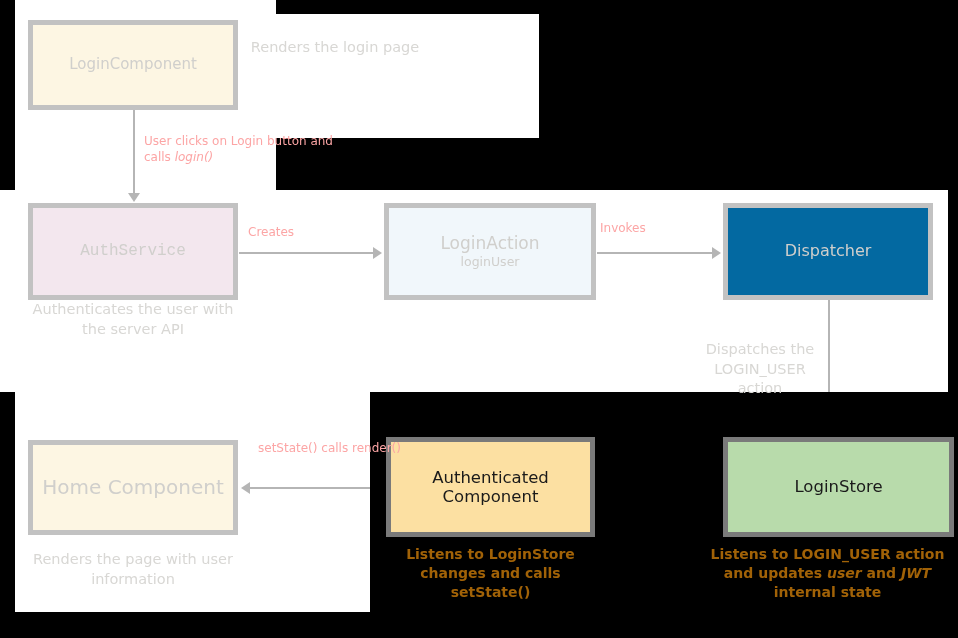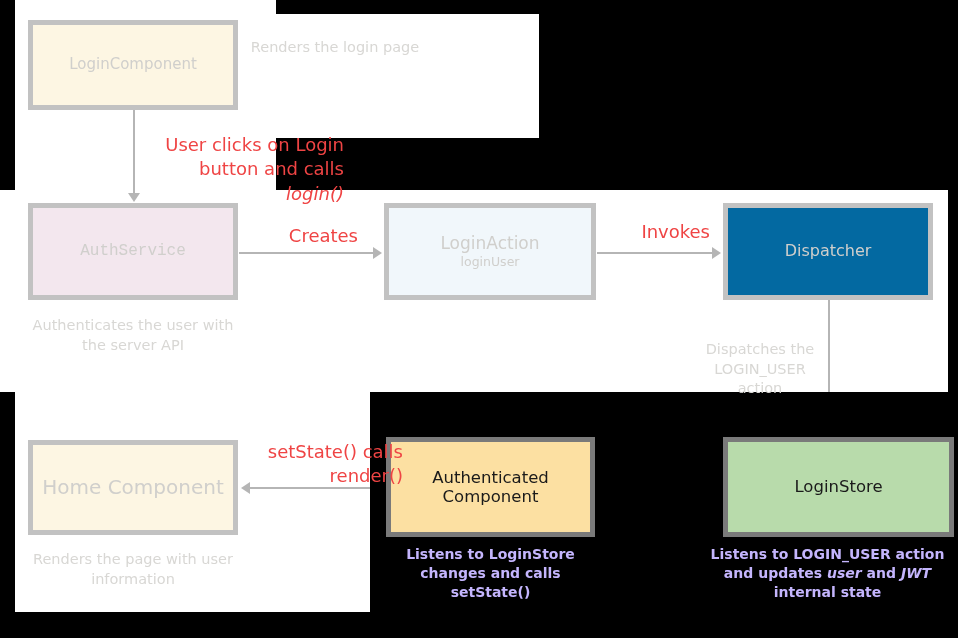--- a/index.html
+++ b/index.html
@@ -92,35 +92,35 @@
   }
 
   
   .caption {
     position: absolute;
     text-align: center;
     line-height: 1.35;
     font-size: 14.5px;
   }
   .caption.faded-cap { color: #d8d7d4; }
-  .caption.vivid-cap { color: #c4b5fd; font-weight: bold; font-size: 14px; }
+  .caption.vivid-cap { color: #a16207; font-weight: bold; font-size: 14px; }
 
   #cap-login-component  { left: 240px; top: 38px;  width: 190px; }
-  #cap-auth-service     { left: 28px;  top: 316px; width: 210px; }
+  #cap-auth-service     { left: 28px;  top: 300px; width: 210px; }
   #cap-dispatcher       { left: 690px; top: 340px; width: 140px; }
   #cap-home-component   { left: 28px;  top: 550px; width: 210px; }
   #cap-authenticated    { left: 386px; top: 545px; width: 209px; }
   #cap-login-store      { left: 710px; top: 545px; width: 235px; }
 
   
   .edge-label {
     position: absolute;
-    color: #ef4444;
-    font-size: 18px;
-    text-align: right;
+    color: #fca5a5;
+    font-size: 12px;
+    text-align: left;
     line-height: 1.35;
   }
   #label-user-clicks { left: 144px; top: 133px; width: 200px; }
   #label-creates     { left: 248px; top: 224px; width: 110px; }
   #label-invokes     { left: 600px; top: 220px; width: 110px; }
   #label-setstate    { left: 258px; top: 440px; width: 145px; }
 
   
   .conn { position: absolute; background: #b5b5b5; }
   .conn-v { width: 1.5px; }

